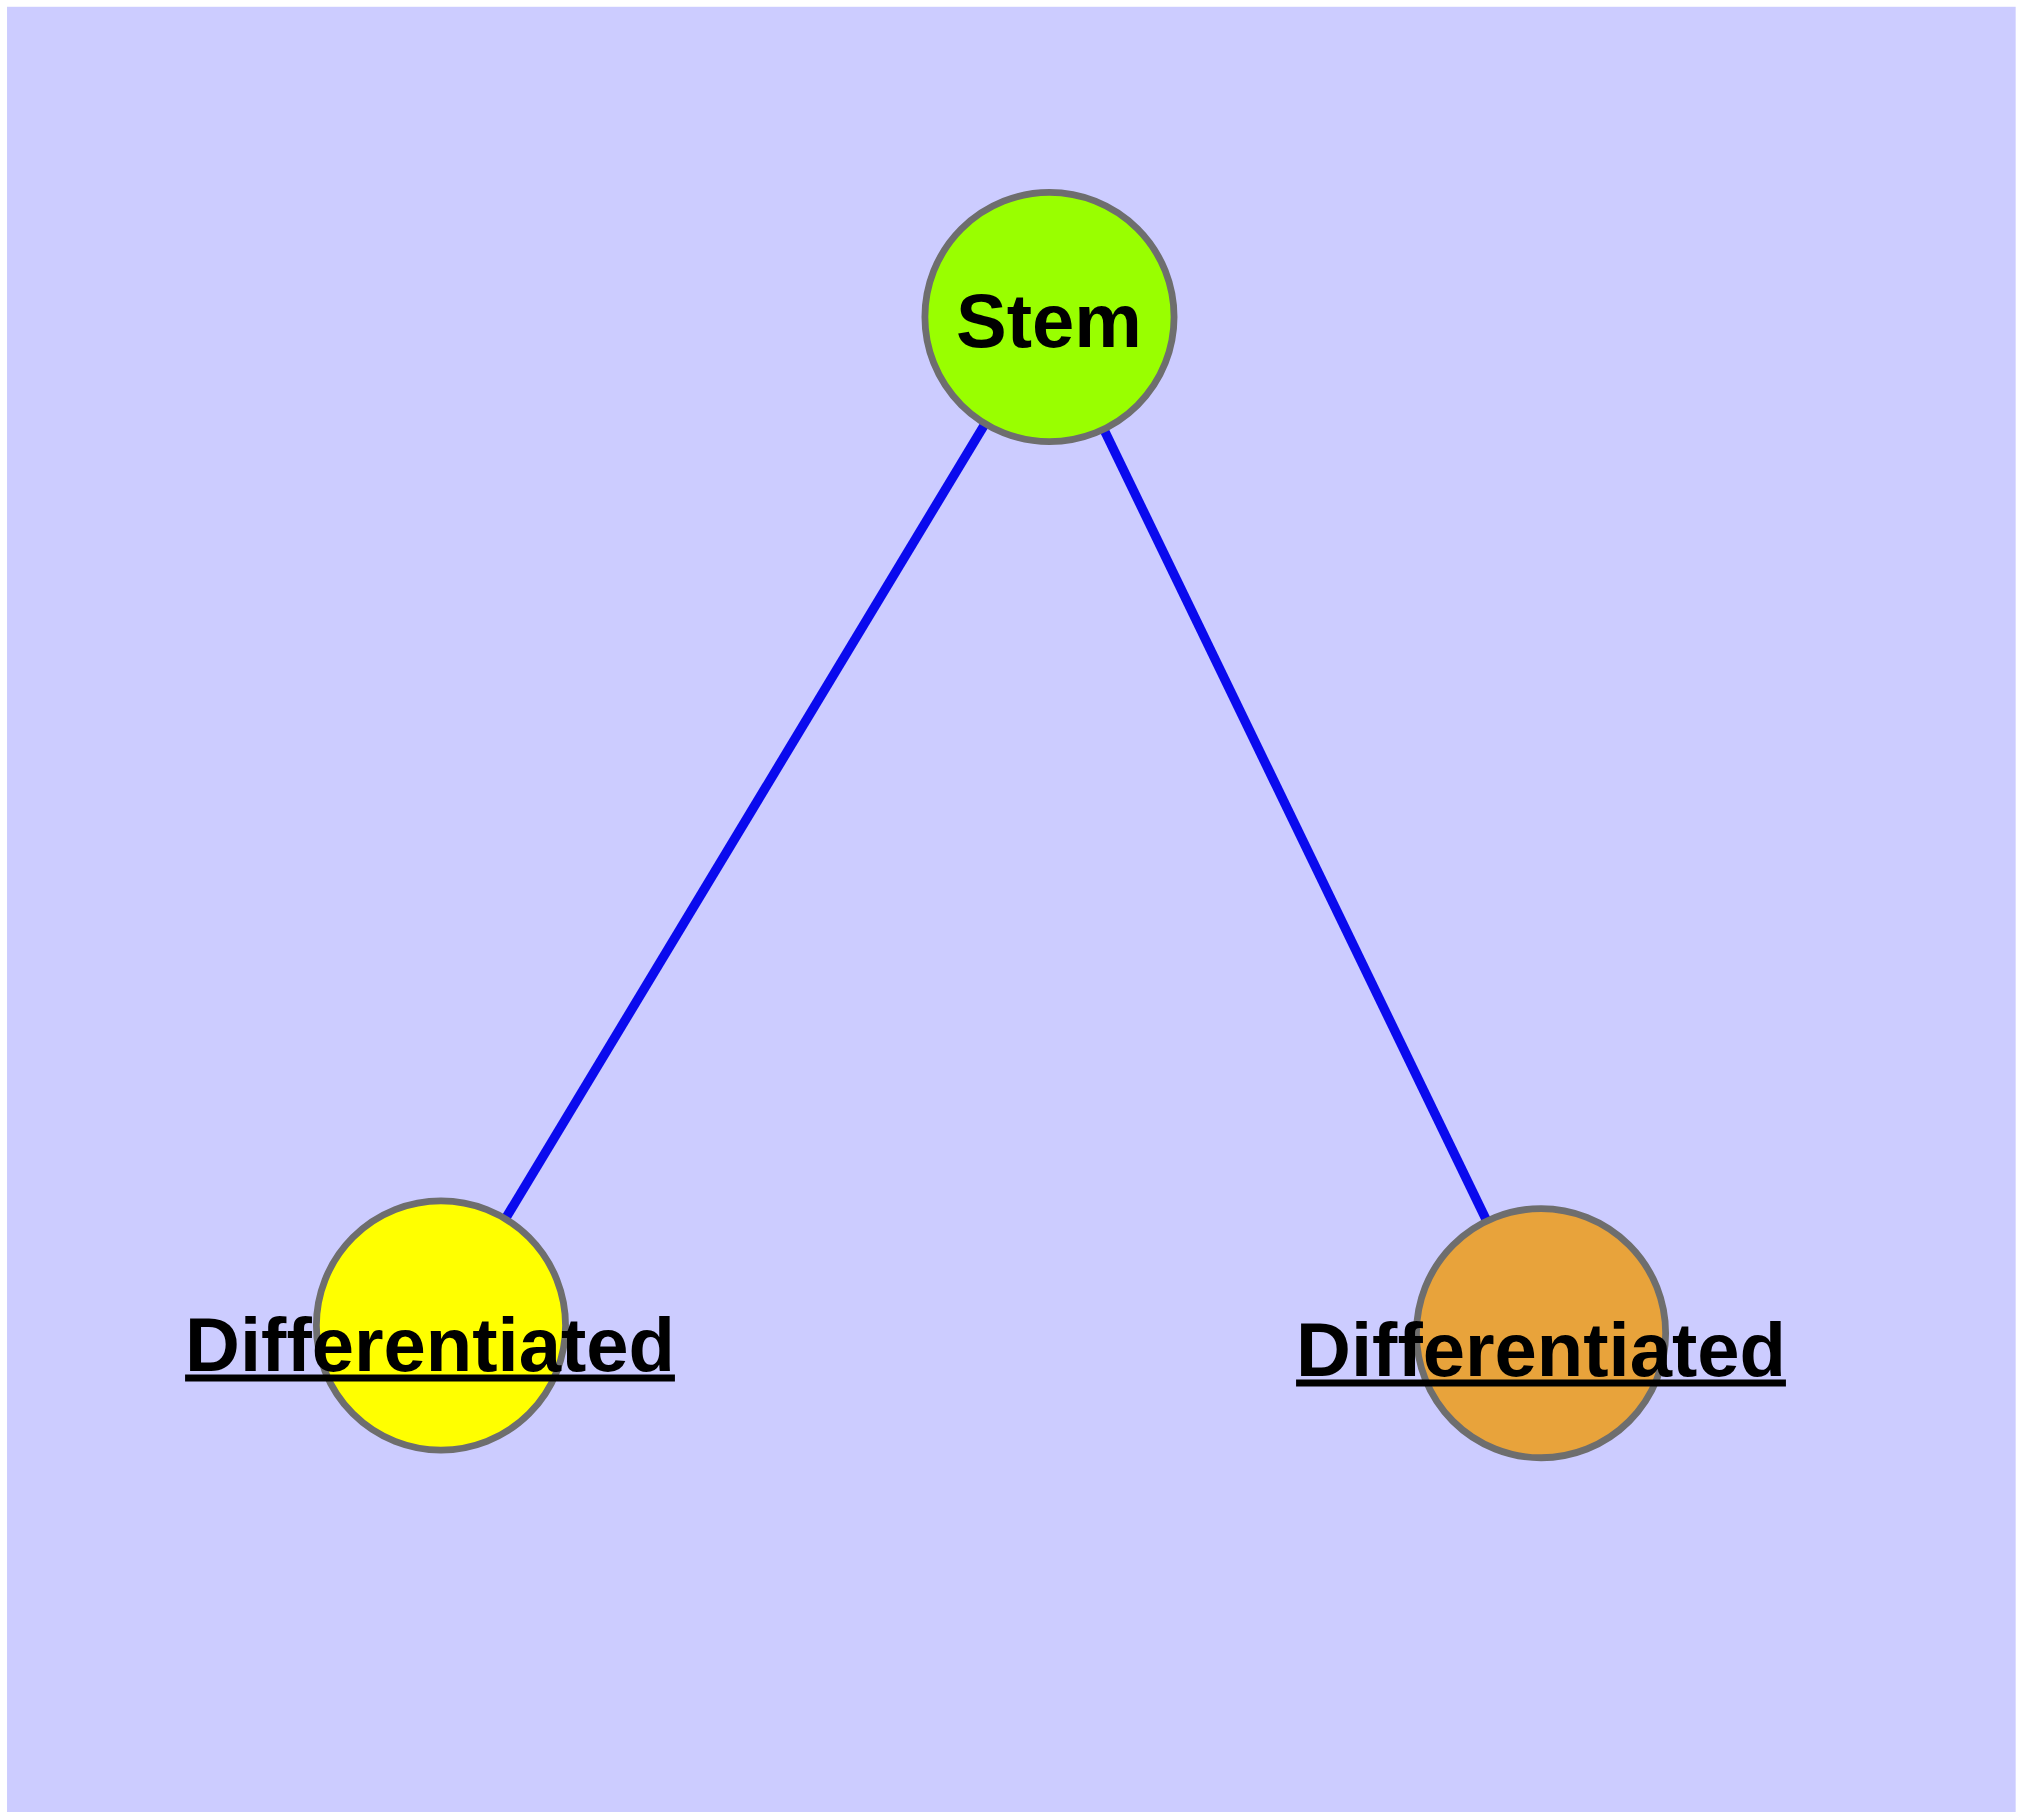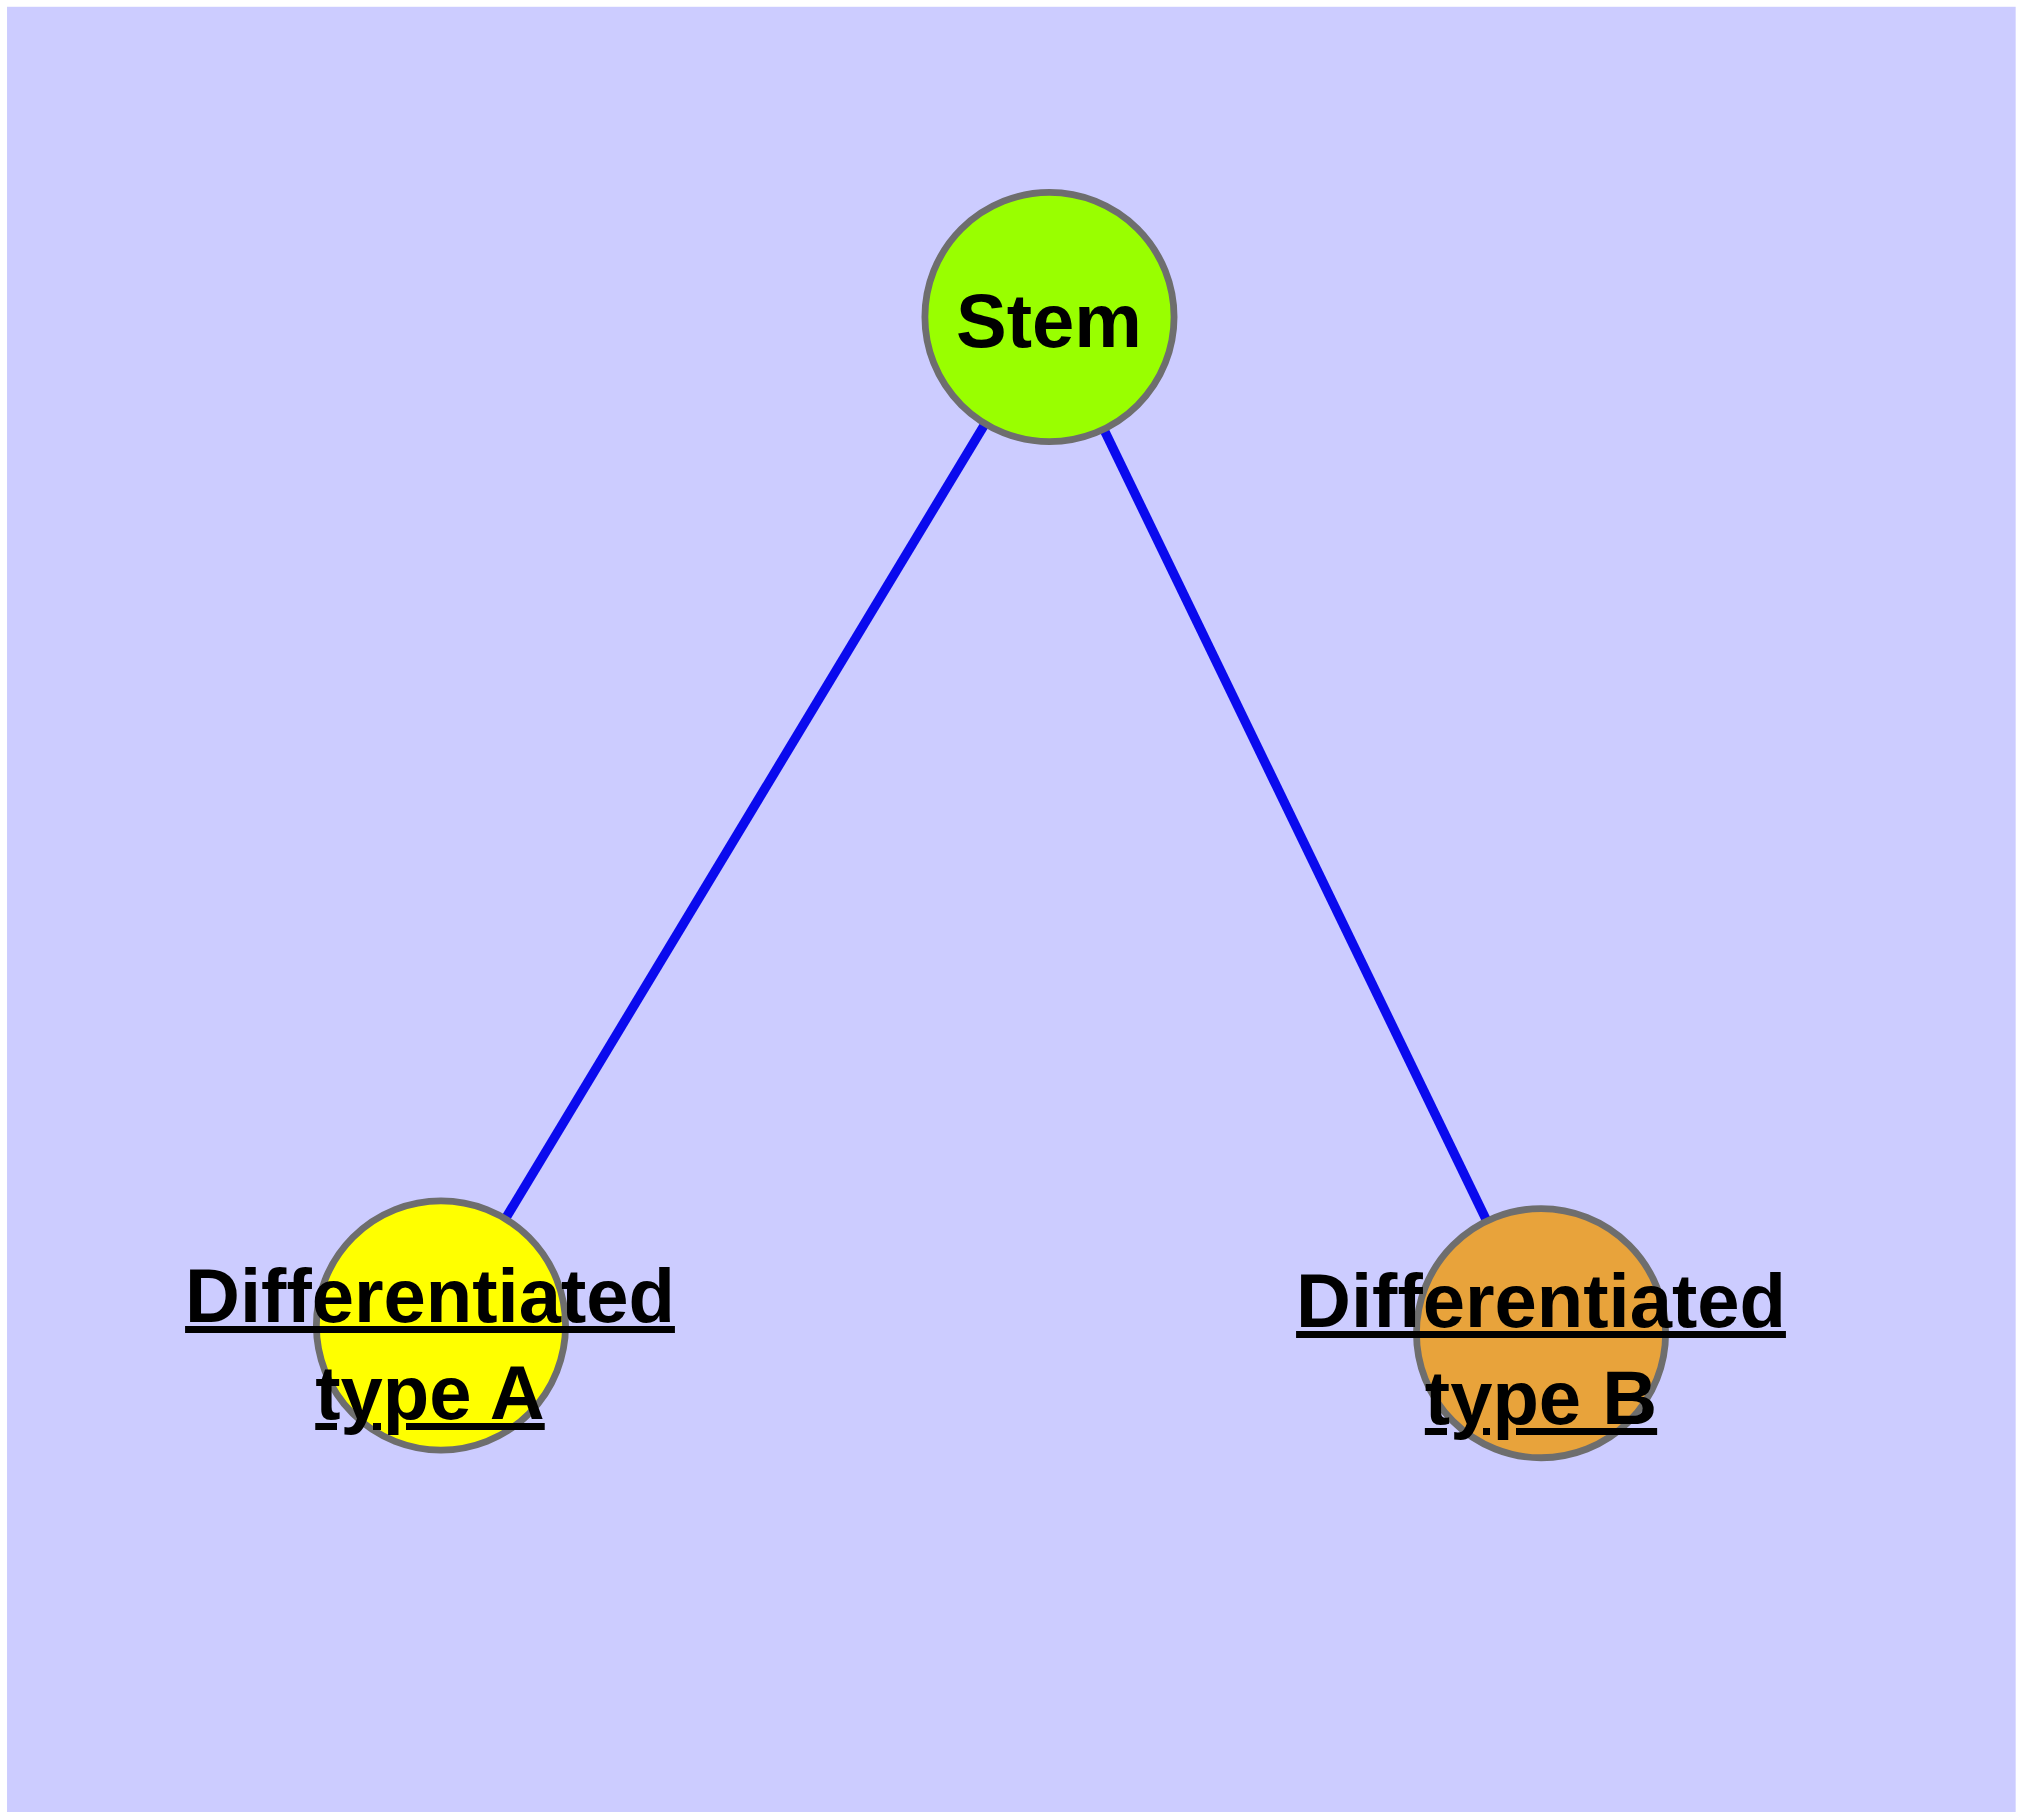--- a/index.html
+++ b/index.html
@@ -50,21 +50,19 @@
 
     <circle cx="1238" cy="374" r="147" stroke-width="8" fill="#99FF00" stroke="#6E6E6E"></circle>
     <circle cx="520" cy="1564" r="147" stroke-width="8" fill="#FFFF00" stroke="#6E6E6E"></circle>
     <circle cx="1818" cy="1573" r="147" stroke-width="8" fill="#E8A33B" stroke="#6E6E6E"></circle>
   </svg>
 
   <div class="node-label" style="left:1049px; top:320px;">Stem</div>
 
   <div class="node-label" style="left:430px; top:1344px;">
     <span class="line">Differentiated</span>
-    <span class="line">type A</span>
   </div>
 
   <div class="node-label" style="left:1541px; top:1349px;">
     <span class="line">Differentiated</span>
-    <span class="line">type B</span>
   </div>
 </div>
 
 
 </body></html>

